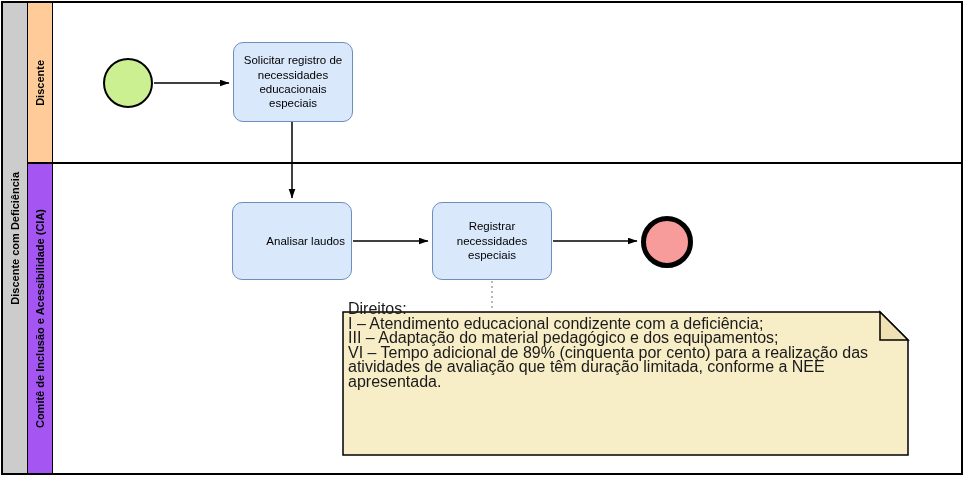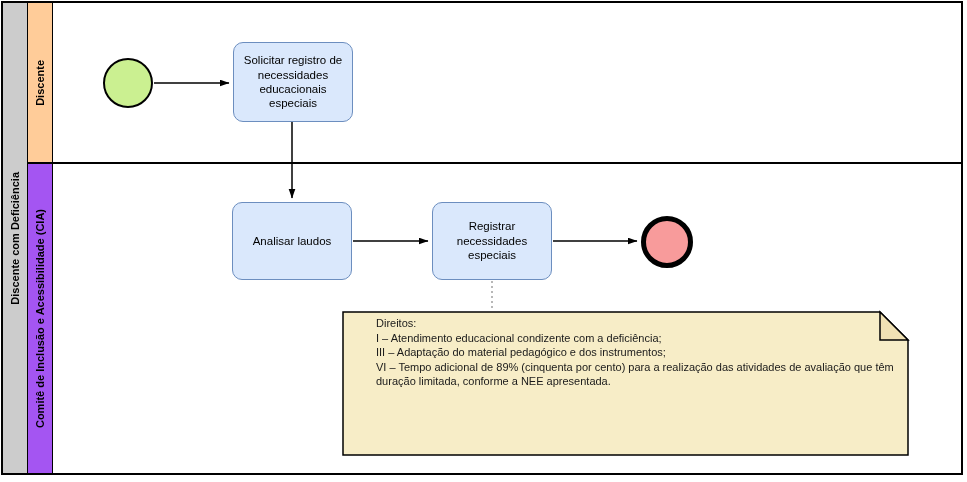--- a/index.html
+++ b/index.html
@@ -59,21 +59,21 @@
     font-size: 11px;
     font-weight: bold;
     color: #000000;
   }
   
   .task {
     position: absolute;
     background: var(--task_fill, #dae8fc);
     border: 1px solid var(--task_border, #6c8ebf);
     border-radius: 10px;
-    display: flex; align-items: center; justify-content: center;
+    display: flex; align-items: center; justify-content: flex-end;
     text-align: center;
     font-size: 11.5px;
     color: #000000;
     padding: 3px 6px;
     box-sizing: border-box;
     line-height: 1.25;
   }
   .task.solicitar { left: 233px; top: 42px;  width: 120px; height: 80px; }
   .task.analisar  { left: 232px; top: 202px; width: 120px; height: 78px; }
   .task.registrar { left: 432px; top: 202px; width: 120px; height: 78px; }
@@ -96,26 +96,25 @@
   }
   
   .overlay {
     position: absolute;
     left: 0; top: 0;
     width: 967px; height: 482px;
     pointer-events: none;
   }
   .note-text {
     position: absolute;
-    left: 348px; top: 316px;
+    left: 348px; top: 302px;
     width: 552px;
-    font-size: 11px;
+    font-size: 16px;
     line-height: 14.6px;
     color: #1a1a1a;
-    margin-left: 28px;
   }
 </style>
 </head>
 <body>
 
 <div class="canvas">
 
   <div class="pool">
     <div class="pool-label">
       <span class="vtext">Discente com Deficiência</span>
@@ -159,17 +158,17 @@
   <div class="event end"></div>
 
   <svg class="overlay" viewBox="0 0 967 482">
     <path d="M343,312 L880,312 L908,340 L908,455 L343,455 Z" fill="var(--note_fill, #f7edc7)" stroke="#000000" stroke-width="1.5"></path>
     <path d="M880,312 L908,340 L880,340 Z" fill="var(--note_fold_fill, #f0e1b4)" stroke="#000000" stroke-width="1.5"></path>
   </svg>
 
   <div class="note-text">
     <div>Direitos:</div>
     <div>I – Atendimento educacional condizente com a deficiência;</div>
-    <div>III – Adaptação do material pedagógico e dos instrumentos;</div>
+    <div>III – Adaptação do material pedagógico e dos equipamentos;</div>
     <div>VI – Tempo adicional de 89% (cinquenta por cento) para a realização das atividades de avaliação que têm duração limitada, conforme a NEE apresentada.</div>
   </div>
 
 </div>
 
 </body></html>

